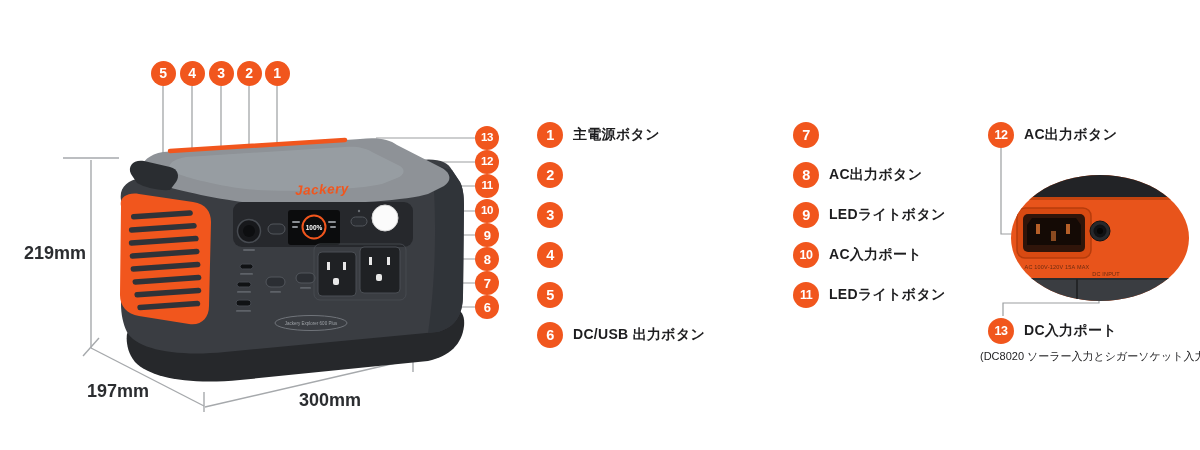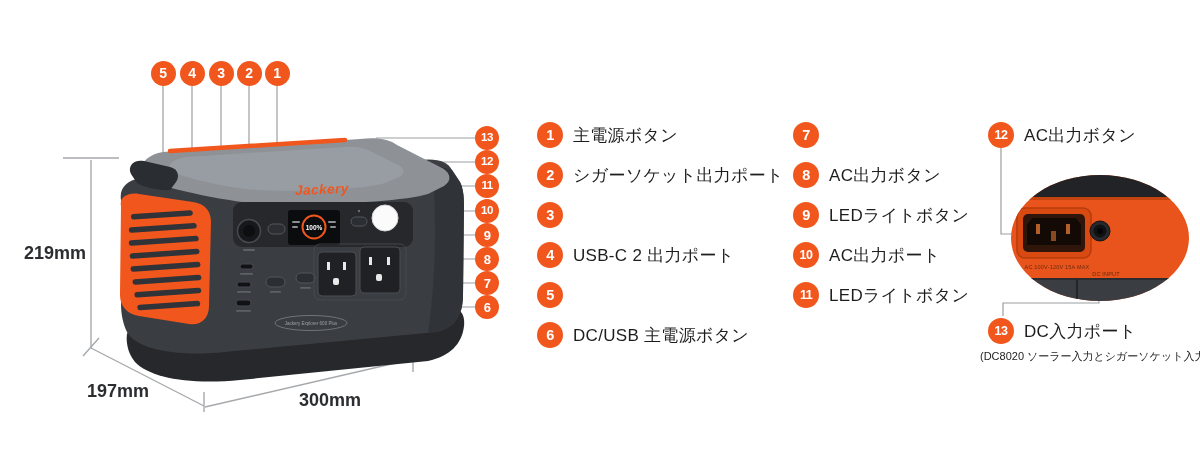--- a/index.html
+++ b/index.html
@@ -16,21 +16,21 @@
     display:flex;align-items:center;justify-content:center;
     font-weight:bold;line-height:1;letter-spacing:-0.5px;
   }
   .co-top{width:25px;height:25px;font-size:14px;}
   .co-side{width:24px;height:24px;font-size:13px;}
   .co-side.two{font-size:11.5px;}
   .co-leg{position:static;flex:0 0 26px;width:26px;height:26px;font-size:14.5px;}
   .co-leg.two{font-size:12.5px;}
   
   .li{position:absolute;display:flex;align-items:center;height:26px;gap:10px;}
-  .li .lbl{font-size:17px;color:var(--ink);letter-spacing:0.3px;font-weight:400;white-space:nowrap;}
+  .li .lbl{font-size:14px;color:var(--ink);letter-spacing:0.3px;font-weight:700;white-space:nowrap;}
   .note{
     position:absolute;left:980px;top:349px;width:218px;text-align:center;
     font-size:11px;color:var(--ink);letter-spacing:0px;white-space:nowrap;
   }
 </style>
 </head>
 <body>
 
 <div class="canvas">
 
@@ -212,51 +212,49 @@
   <div class="co co-side" style="left:475px;top:247px;">8</div>
   <div class="co co-side" style="left:475px;top:271px;">7</div>
   <div class="co co-side" style="left:475px;top:295px;">6</div>
 
   <div class="li" style="left:537px;top:122px;">
     <span class="co co-leg">1</span>
     <span class="lbl">主電源ボタン</span>
   </div>
   <div class="li" style="left:537px;top:162px;">
     <span class="co co-leg">2</span>
-    <span class="lbl">シガーソケット出力ポート</span>
   </div>
   <div class="li" style="left:537px;top:202px;">
     <span class="co co-leg">3</span>
   </div>
   <div class="li" style="left:537px;top:242px;">
     <span class="co co-leg">4</span>
-    <span class="lbl">USB-C 2 出力ポート</span>
   </div>
   <div class="li" style="left:537px;top:282px;">
     <span class="co co-leg">5</span>
   </div>
   <div class="li" style="left:537px;top:322px;">
     <span class="co co-leg">6</span>
-    <span class="lbl">DC/USB 主電源ボタン</span>
+    <span class="lbl">DC/USB 出力ボタン</span>
   </div>
 
   <div class="li" style="left:793px;top:122px;">
     <span class="co co-leg">7</span>
   </div>
   <div class="li" style="left:793px;top:162px;">
     <span class="co co-leg">8</span>
     <span class="lbl">AC出力ボタン</span>
   </div>
   <div class="li" style="left:793px;top:202px;">
     <span class="co co-leg">9</span>
     <span class="lbl">LEDライトボタン</span>
   </div>
   <div class="li" style="left:793px;top:242px;">
     <span class="co co-leg two">10</span>
-    <span class="lbl">AC出力ポート</span>
+    <span class="lbl">AC入力ポート</span>
   </div>
   <div class="li" style="left:793px;top:282px;">
     <span class="co co-leg two">11</span>
     <span class="lbl">LEDライトボタン</span>
   </div>
 
   <div class="li" style="left:988px;top:122px;">
     <span class="co co-leg two">12</span>
     <span class="lbl">AC出力ボタン</span>
   </div>

